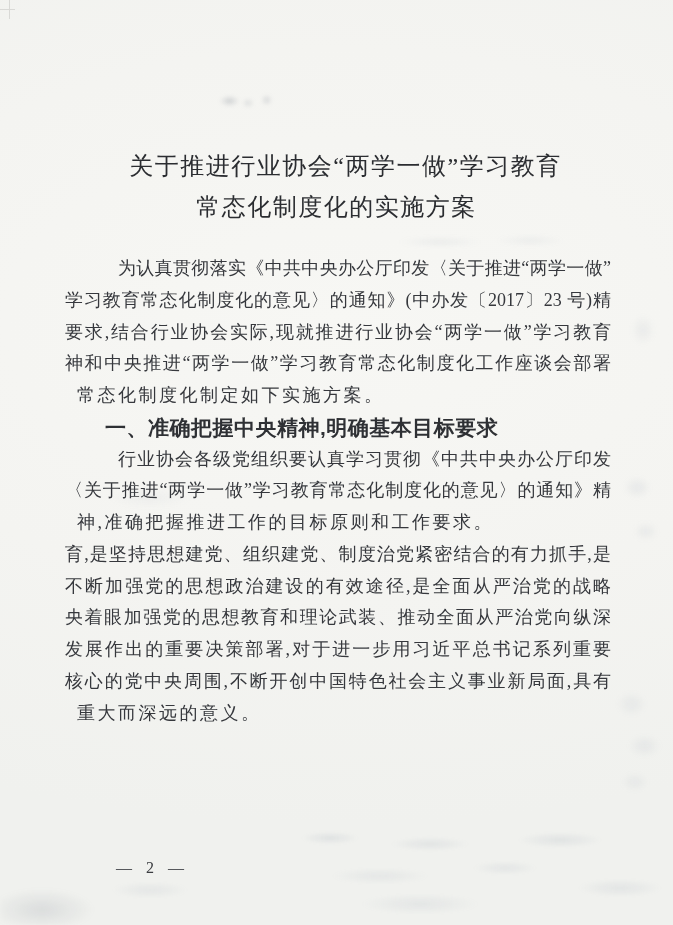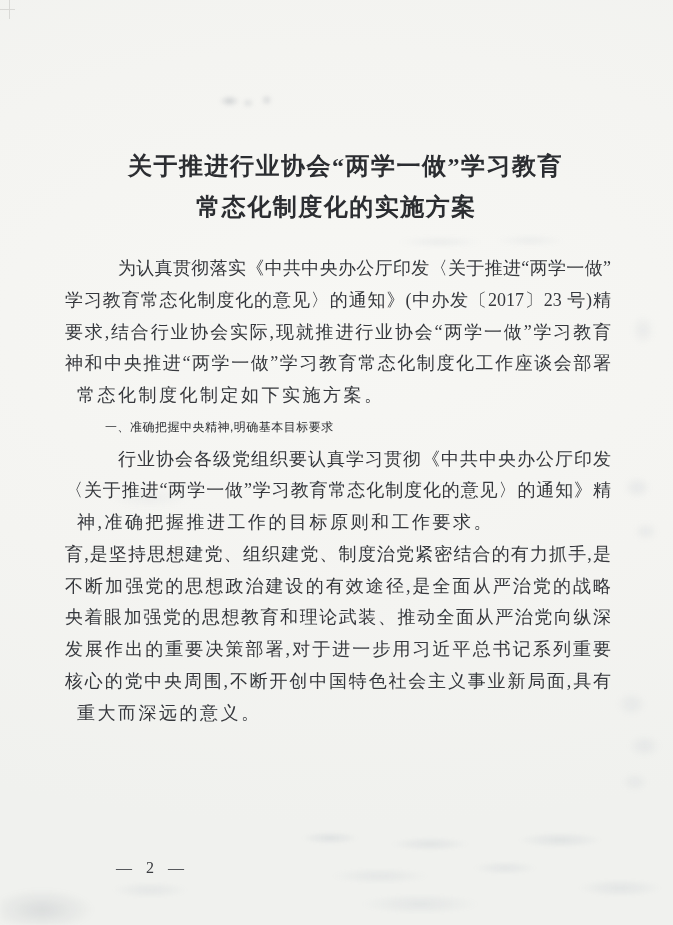--- a/index.html
+++ b/index.html
@@ -71,21 +71,21 @@
   }
   .g-bottom-left {
     left: 0; top: 874px; width: 120px; height: 51px;
     background: radial-gradient(70px 28px at 35% 70%, rgba(108,118,132,.16), transparent 75%);
   }
 
   
   .title {
     position: absolute; left: 0; right: 0; top: 146px;
     text-align: center;
-    font-weight: 700;
+    font-weight: 400;
     font-size: 24px;
     line-height: 41px;
     letter-spacing: 1.5px;
     color: #2b2d31;
   }
   .title .t1 { margin-left: 18px; }
 
   
   .body-col {
     position: absolute; left: 65px; top: 253px; width: 546px;
@@ -95,22 +95,22 @@
   .ln {
     text-align: justify;
     text-align-last: justify;
     height: 31.75px;
     overflow: hidden;
   }
   .ln.left { text-align: left; text-align-last: left; letter-spacing: 2.5px; margin-left: 12px; }
   .ln.indent { padding-left: 53px; }
   .ln.heading {
     font-family: "Liberation Sans", "DejaVu Sans", sans-serif;
-    font-weight: 400;
-    font-size: 12px;
+    font-weight: 700;
+    font-size: 21px;
     text-align: left; text-align-last: left;
     letter-spacing: 0.5px;
     padding-left: 40px;
     color: #2e3034;
   }
 
   .page-number {
     position: absolute; left: 116px; top: 859px;
     font-size: 16px; letter-spacing: 5px;
     color: #3a3c40;

